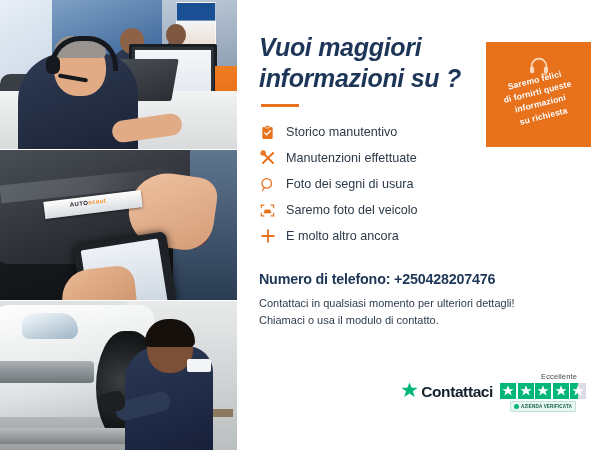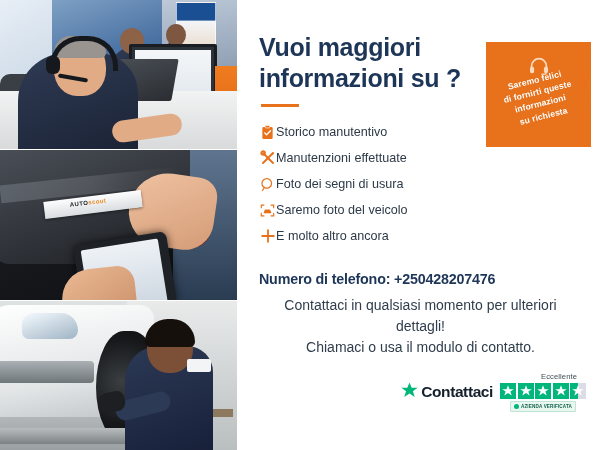--- a/index.html
+++ b/index.html
@@ -247,20 +247,21 @@
     box-sizing: border-box;
   }
   .headline {
     font-size: 25px;
     line-height: 1.22;
     font-weight: bold;
     color: #1d3557;
     letter-spacing: -0.3px;
     max-width: 215px;
     margin: 0;
+    font-style: italic;
   }
   .rule {
     width: 38px;
     height: 3px;
     background: #e8711b;
     margin: 11px 0 12px 2px;
   }
 
   
   .badge {
@@ -297,20 +298,21 @@
     color: #ffffff;
     text-shadow: 0 0 1px #c45c0f66;
   }
 
   
   .features { margin: 0; padding: 0; list-style: none; }
   .feat {
     display: flex;
     align-items: center;
     height: 26px;
+    gap: 10px;
   }
   .feat .ico {
     width: 17px; height: 17px;
     flex: 0 0 17px;
     color: #e8711b;
     display: flex; align-items: center; justify-content: center;
   }
   .feat .ico svg { display:block; }
   .feat .txt {
     font-size: 12.6px;
@@ -320,24 +322,23 @@
   
   .phone {
     margin-top: 22px;
     font-size: 14.3px;
     font-weight: bold;
     color: #1d3557;
     letter-spacing: -0.2px;
   }
   .sub {
     margin-top: 8px;
-    font-size: 14px;
+    font-size: 11px;
     line-height: 1.5;
     color: #2f3d4c;
-    text-align: center;
   }
 
   
   .trust {
     position: absolute;
     right: 14px;
     bottom: 38px;
     display: flex;
     align-items: center;
     gap: 7px;

